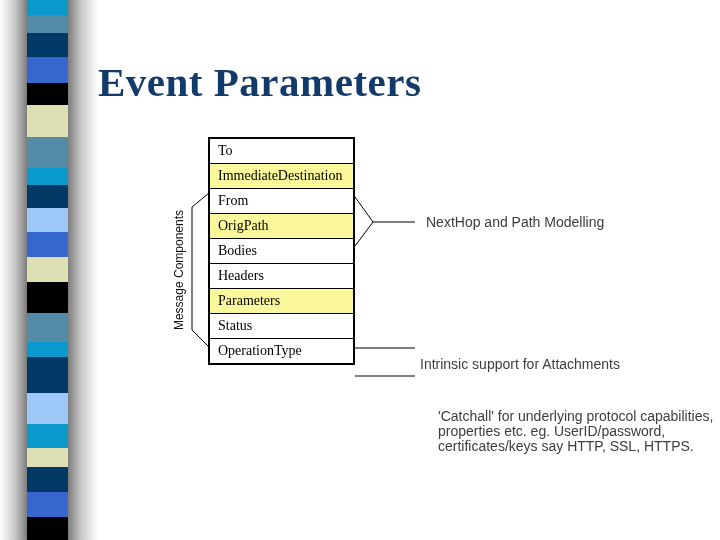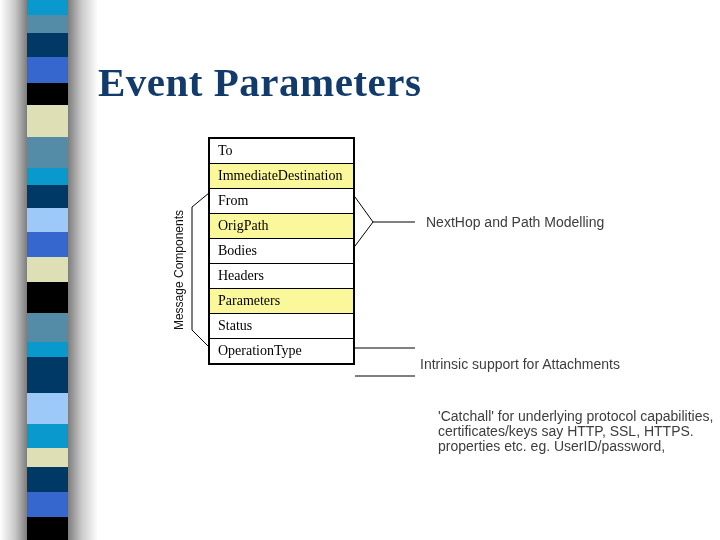--- a/index.html
+++ b/index.html
@@ -118,17 +118,17 @@
 
     <line x1="355" y1="376" x2="415" y2="376"></line>
   </svg>
 
   <div class="ann ann-nexthop">NextHop and Path Modelling</div>
 
   <div class="ann ann-attach">Intrinsic support for Attachments</div>
 
   <div class="ann ann-catchall">
     <div>'Catchall' for underlying protocol capabilities,</div>
+    <div>properties etc. eg. UserID/password,</div>
     <div>certificates/keys say HTTP, SSL, HTTPS.</div>
-    <div>properties etc. eg. UserID/password,</div>
   </div>
 
 </div>
 
 </body></html>

